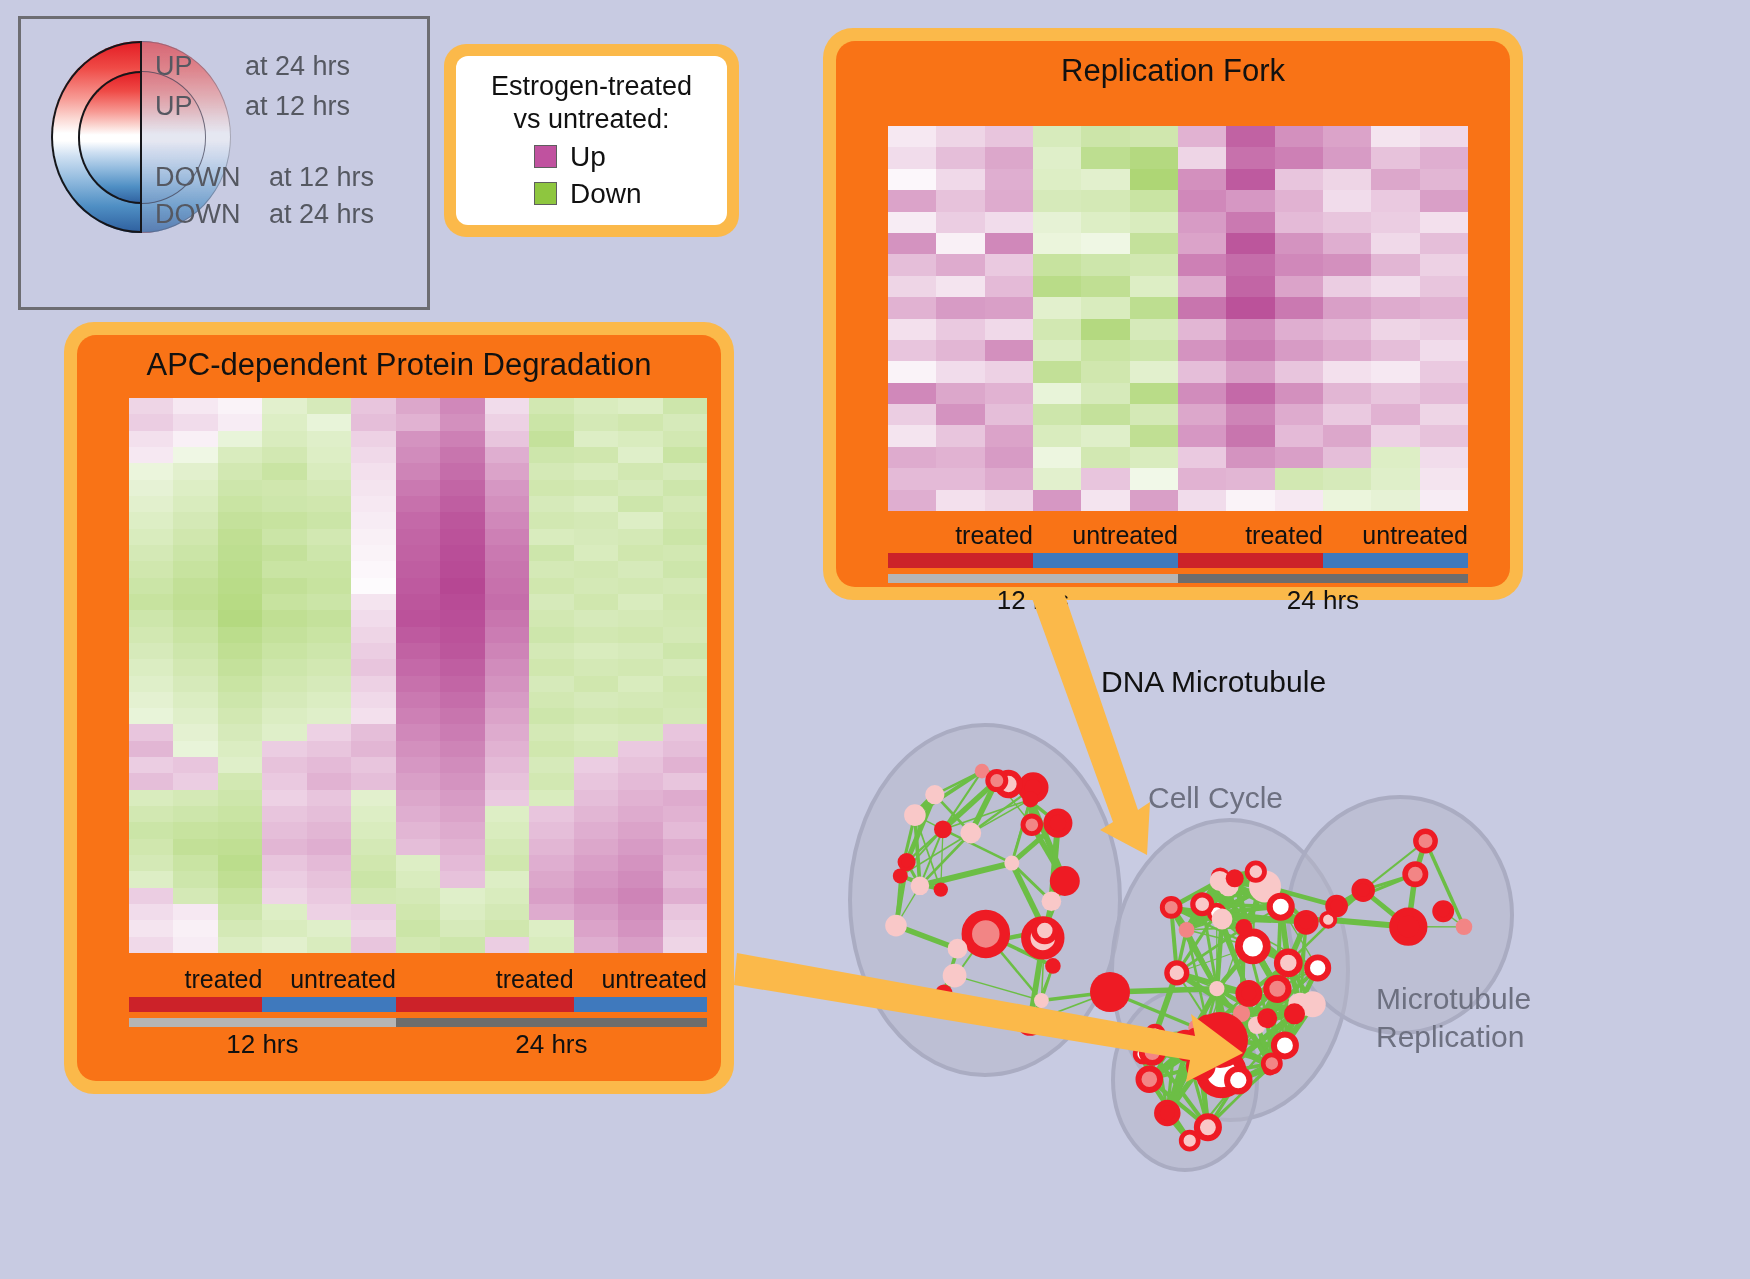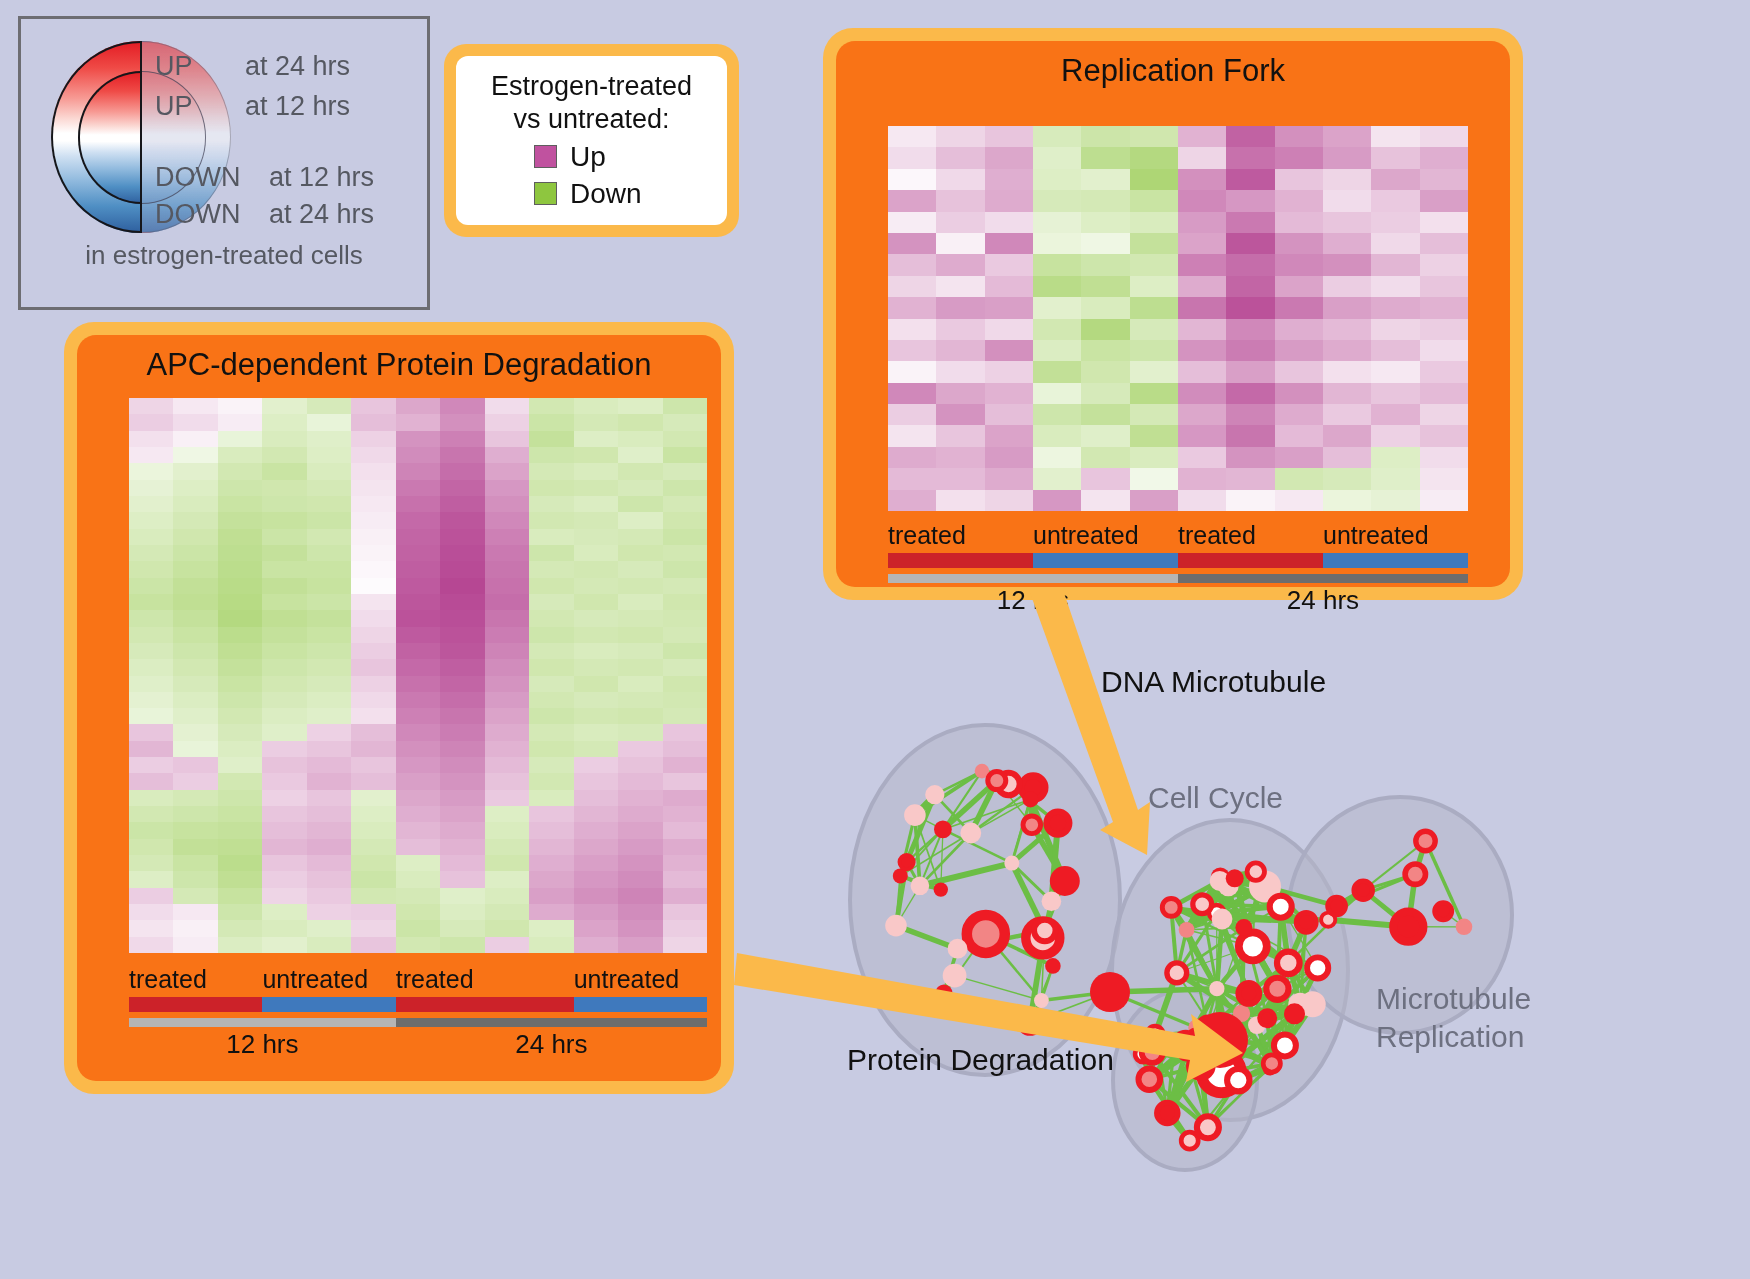--- a/index.html
+++ b/index.html
@@ -172,21 +172,21 @@
     left: 52px; top: 85px; width: 580px; height: 385px;
   }
   #hm-apc {
     left: 52px; top: 63px; width: 578px; height: 555px;
   }
 
   
   .col-ann { position: absolute; }
   .ann-labels { display: flex; }
   .ann-labels > div {
-    text-align: left; font-size: 25px; color: #111;
+    text-align: right; font-size: 25px; color: #111;
   }
   .ann-bar { display: flex; margin-top: 3px; }
   .ann-bar > div { height: 15px; }
   .ann-bar2 { display: flex; margin-top: 6px; }
   .ann-bar2 > div { height: 9px; }
   .ann-time { display: flex; margin-top: 2px; }
   .ann-time > div { text-align: center; font-size: 26px; color: #111; }
 
   #ann-replication { left: 52px; top: 480px; width: 580px; }
   #ann-apc         { left: 52px; top: 630px; width: 578px; }
@@ -229,21 +229,20 @@
   <div class="wheel-label" style="left:134px; top:32px;">UP</div>
   <div class="wheel-label" style="left:224px; top:32px;">at 24 hrs</div>
   <div class="wheel-label" style="left:134px; top:72px;">UP</div>
   <div class="wheel-label" style="left:224px; top:72px;">at 12 hrs</div>
   <div class="wheel-label" style="left:134px; top:143px;">DOWN</div>
   <div class="wheel-label" style="left:248px; top:143px;">at 12 hrs</div>
   <div class="wheel-label" style="left:134px; top:180px;">DOWN</div>
   <div class="wheel-label" style="left:248px; top:180px;">at 24 hrs</div>
 
   <div id="wheel-caption">
-    <div>in estrogen-treated cells</div>
   </div>
 </div>
 
 <div id="estrogen-legend">
   <div id="estrogen-inner">
     <div class="t">Estrogen-treated</div>
     <div class="t">vs untreated:</div>
     <div class="legend-row">
       <span class="legend-swatch" id="sw-up" style="background: rgb(192, 82, 159);"></span>
       <span class="legend-row-label">Up</span>
@@ -1388,21 +1387,20 @@
     </svg>
   </div>
 
 <div class="net-label" id="label-dna">DNA Microtubule</div>
 <div class="net-label" id="label-cellcycle">Cell Cycle</div>
 <div class="net-label" id="label-microtub">
   <div>Microtubule</div>
   <div>Replication</div>
 </div>
 <div class="net-label" id="label-ubiquitin">
-  <div>Protein Degradation</div>
 </div>
 
 <svg id="arrows">
   <g>
     <polygon fill="#fbb94a" points="1029,590 1063,590 1138,810 1150,802 1147,855 1100,830 1113,822"></polygon>
   </g>
   <g>
     <polygon fill="#fbb94a" points="737,953 1195,1036 1191,1014 1243,1053 1186,1082 1190,1060 734,985"></polygon>
   </g>
 </svg>

